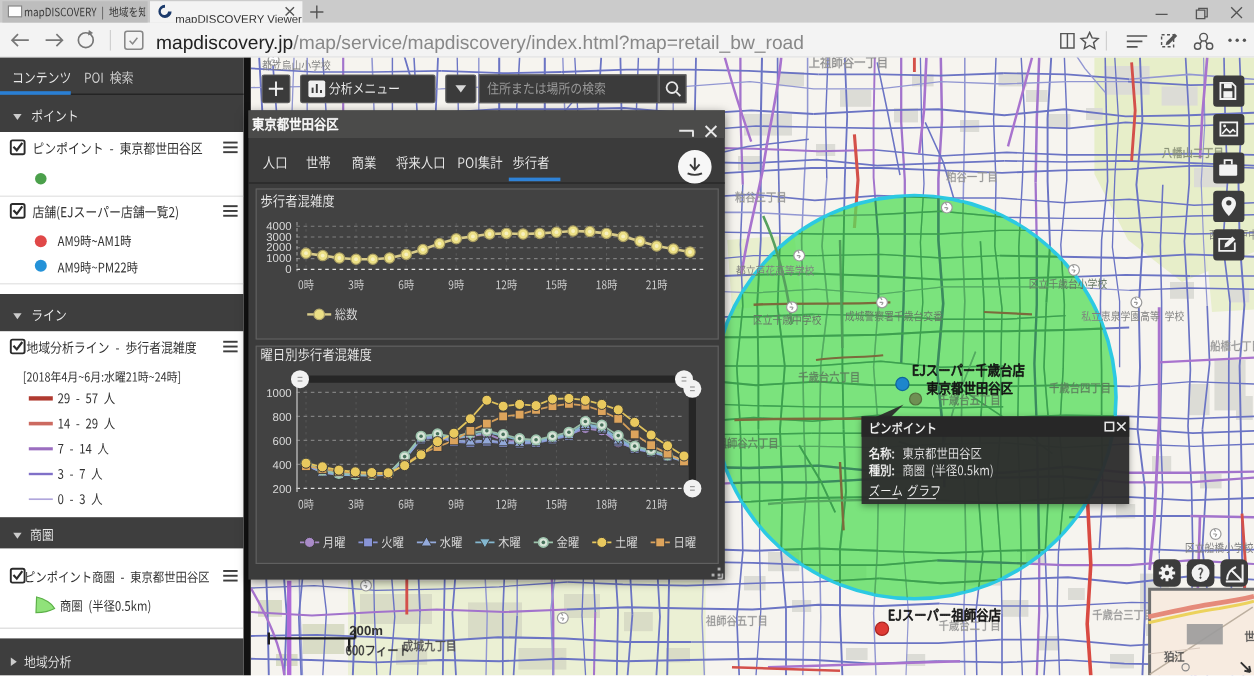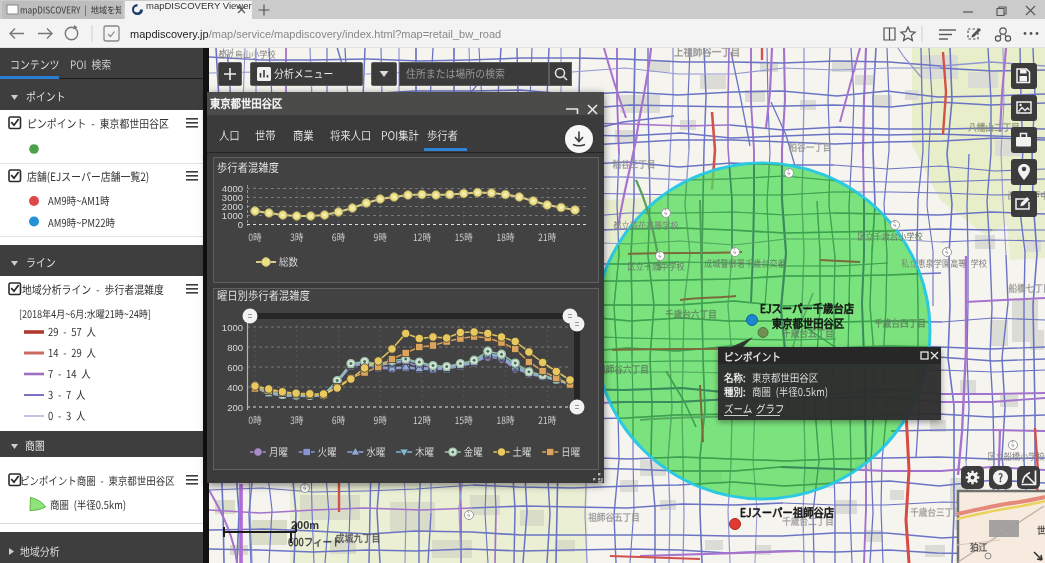--- a/index.html
+++ b/index.html
@@ -197,21 +197,21 @@
       <use href="#g104" x="8666"></use>
       <use href="#g105" x="9666"></use>
       <use href="#g162" x="10666"></use>
       <use href="#g163" x="11666"></use>
       <use href="#g164" x="12666"></use>
     </g>
   </svg>
 <svg class="abs" style="left:131px;top:3px" width="13" height="13">
     <path d="M6.5,1 A5.5,5.5 0 1 0 12,6.5 L9,6.5 A3,3 0 1 1 6.5,3.5 Z" fill="#1b3a6b"></path>
   </svg>
-<div class="abs" style="left:146px;top:0;font-size:9.5px;color:#333">mapDISCOVERY Viewer</div>
+<div class="abs" style="left:146px;top:11px;font-size:9.5px;color:#333">mapDISCOVERY Viewer</div>
 <svg class="abs" style="left:237px;top:5px" width="10" height="10">
     <path d="M1,1 L8,8 M8,1 L1,8" stroke="#555" stroke-width="1.2"></path>
   </svg>
 <svg class="abs" style="left:258px;top:4px" width="12" height="12">
     <path d="M6,0.5 L6,11.5 M0.5,6 L11.5,6" stroke="#555" stroke-width="1.2"></path>
   </svg>
 <svg class="abs" style="left:960px;top:4px" width="85" height="14">
     <line x1="3" y1="8" x2="13" y2="8" stroke="#555" stroke-width="1.2"></line>
     <path d="M37,4.5 h7 v7 h-7 Z M39,4.5 v-1.5 h7 v7 h-1.5" fill="none" stroke="#555" stroke-width="1.1"></path>
     <path d="M66,2 l9,9 m0,-9 l-9,9" stroke="#555" stroke-width="1.1"></path>
@@ -242,21 +242,21 @@
       <circle cx="998" cy="19.5" r="2.6"></circle>
       <circle cx="1008" cy="19.5" r="2.6"></circle>
       <path d="M1000,17.5 L1001.5,15 M1006,17.5 L1004.5,15"></path>
     </g>
 <g fill="#555">
       <circle cx="1025" cy="14.5" r="1.4"></circle>
       <circle cx="1031" cy="14.5" r="1.4"></circle>
       <circle cx="1037" cy="14.5" r="1.4"></circle>
     </g>
 </svg>
-<div class="abs" style="left:130px;top:28px;font-size:11px;color:#222">mapdiscovery.jp<span style="color:#888">/map/service/mapdiscovery/index.html?map=retail_bw_road</span></div>
+<div class="abs" style="left:130px;top:28px;font-size:16px;color:#222">mapdiscovery.jp<span style="color:#888">/map/service/mapdiscovery/index.html?map=retail_bw_road</span></div>
 <svg style="position:absolute;left:209px;top:48px" width="836" height="515" viewBox="209 48 836 515">
     <rect x="209" y="48" width="836" height="515" fill="#f6f4ef"></rect>
     <path d="M912,48 L1045,48 L1045,210 L985,235 L940,200 L912,145 Z" fill="#e7eec9"></path>
     <path d="M1006,216 L1045,212 L1045,258 L1010,260 Z" fill="#e9efce"></path>
     <path d="M290,484 L588,484 L588,563 L290,563 Z" fill="#ebf0d4"></path>
     <path d="M606,200 L662,196 L668,252 L610,258 Z" fill="#e9efce"></path>
     <rect x="620" y="95" width="40" height="18" fill="#dcdcd6"></rect>
     <rect x="700" y="75" width="26" height="14" fill="#dcdcd6"></rect>
     <rect x="920" y="55" width="38" height="24" fill="#dcdcd6"></rect>
     <rect x="968" y="72" width="30" height="16" fill="#dcdcd6"></rect>

